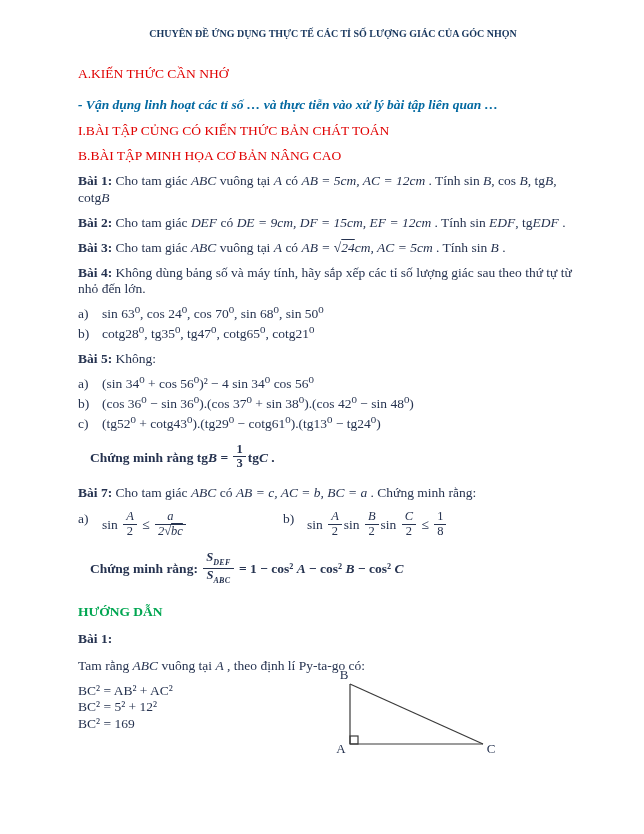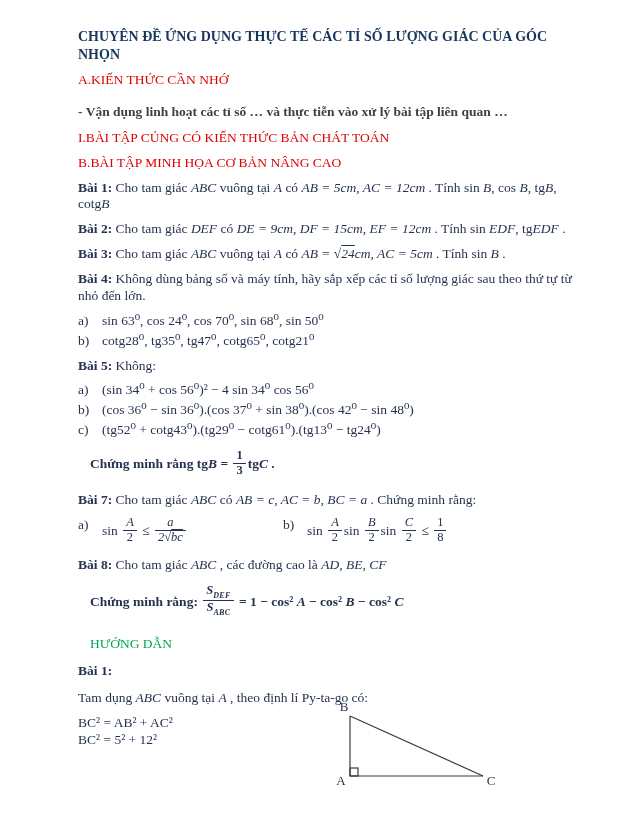--- a/index.html
+++ b/index.html
@@ -2,41 +2,41 @@
 <html><head>
 <meta charset="utf-8">
 <style>
   html,body{margin:0;padding:0;}
   body{
     width:644px;height:834px;background:#ffffff;position:relative;overflow:hidden;
     font-family:"Liberation Serif","DejaVu Serif",serif;
     color:#263350;font-size:13.5px;line-height:1.25;
   }
   .page{padding:28px 56px 0 78px;position:relative;}
-  .title{color:#17365d;font-weight:bold;font-size:14px;margin-bottom:8px;}
+  .title{text-align:center;color:#17365d;font-weight:bold;font-size:10px;margin-bottom:24px;}
   .title .t1{margin-bottom:6px;}
   .h-red{color:#e00000;font-weight:normal;margin:0 0 7px 0;padding-top:1px;}
-  .note{color:#404040;font-weight:bold;margin:15px 0 8px 0;}
+  .note{color:#0369a1;font-weight:bold;font-style:italic;margin:15px 0 8px 0;}
   p.prob{margin:8px 0;}
   .plabel{font-weight:bold;}
   .m{font-style:italic;}
   .item{display:flex;margin:3px 0;}
   .item .li{flex:none;width:24px;}
   .item .ic{flex:1;}
   .frac{display:inline-block;vertical-align:middle;text-align:center;font-size:12.5px;line-height:1.1;margin:1px 2px;transform:translateY(-2px);}
   .fnum{display:block;padding:0 3px;border-bottom:1px solid #263350;}
   .fden{display:block;padding:0 3px;}
   .frac sub{font-size:8px;font-style:italic;letter-spacing:0.3px;}
   .ovl{text-decoration:overline;}
   .row7{display:flex;margin:9px 0;}
   .row7 .cell-a{flex:none;width:205px;display:flex;}
   .row7 .cell-b{flex:none;display:flex;}
   .row7 .li{flex:none;width:24px;font-weight:normal;}
   .proof{margin:11px 12px;font-weight:bold;}
-  .h-green{color:#00a651;font-weight:normal;margin:16px 0 10px 12px;}
+  .h-green{color:#00a651;font-weight:bold;margin:16px 0 10px 0;}
   .sol-label{font-weight:bold;margin:10px 0;}
   .solution{position:relative;}
   .eq{margin:0 0;}
   .tri{position:absolute;left:250px;top:8px;}
   .tri line,.tri rect{stroke:#3a3a3a;stroke-width:1.2;fill:none;}
   .tri text{font-family:"Liberation Serif","DejaVu Serif",serif;font-size:13px;fill:#263350;}
 </style>
 </head>
 <body>
 
@@ -106,33 +106,30 @@
     <div class="cell-a">
       <span class="li">a)</span>
       <span><span>sin </span><span class="frac"><span class="fnum"><span class="m">A</span></span><span class="fden"><span>2</span></span></span><span> ≤ </span><span class="frac"><span class="fnum"><span class="m">a</span></span><span class="fden"><span class="m">2<span>√</span><span class="ovl">bc</span></span></span></span></span>
     </div>
     <div class="cell-b">
       <span class="li">b)</span>
       <span><span>sin </span><span class="frac"><span class="fnum"><span class="m">A</span></span><span class="fden"><span>2</span></span></span><span>sin </span><span class="frac"><span class="fnum"><span class="m">B</span></span><span class="fden"><span>2</span></span></span><span>sin </span><span class="frac"><span class="fnum"><span class="m">C</span></span><span class="fden"><span>2</span></span></span><span> ≤ </span><span class="frac"><span class="fnum"><span>1</span></span><span class="fden"><span>8</span></span></span></span>
     </div>
   </div>
 
-  <p class="prob">
-    <span class="plabel">Bài 8:</span>
-    <span><span>Cho tam giác </span><span class="m">ABC</span><span> , các đường cao là </span><span class="m">AD, BE, CF</span></span>
-  </p>
   <p class="proof"><span>Chứng minh rằng: </span><span class="frac"><span class="fnum"><span class="m">S</span><sub>DEF</sub></span><span class="fden"><span class="m">S</span><sub>ABC</sub></span></span><span> = 1 − cos² </span><span class="m">A</span><span> − cos² </span><span class="m">B</span><span> − cos² </span><span class="m">C</span></p>
 
   <div class="h-green">HƯỚNG DẪN</div>
   <div class="sol-label">Bài 1:</div>
 
   <div class="solution">
-    <p class="prob"><span>Tam dụng </span><span class="m">ABC</span><span> vuông tại </span><span class="m">A</span><span> , theo định lí Py-ta-go có:</span></p>
+    <p class="prob"><span>Tam rằng </span><span class="m">ABC</span><span> vuông tại </span><span class="m">A</span><span> , theo định lí Py-ta-go có:</span></p>
     <p class="eq">BC² = AB² + AC²</p>
     <p class="eq">BC² = 5² + 12²</p>
+    <p class="eq">BC² = 169</p>
 
     <svg class="tri" width="180" height="94" viewBox="0 0 180 94">
       <line x1="22" y1="18" x2="22" y2="78"></line>
       <line x1="22" y1="78" x2="155" y2="78"></line>
       <line x1="22" y1="18" x2="155" y2="78"></line>
       <rect x="22" y="70" width="8" height="8"></rect>
       <text x="16" y="13" text-anchor="middle">B</text>
       <text x="13" y="87" text-anchor="middle">A</text>
       <text x="163" y="87" text-anchor="middle">C</text>
     </svg>

